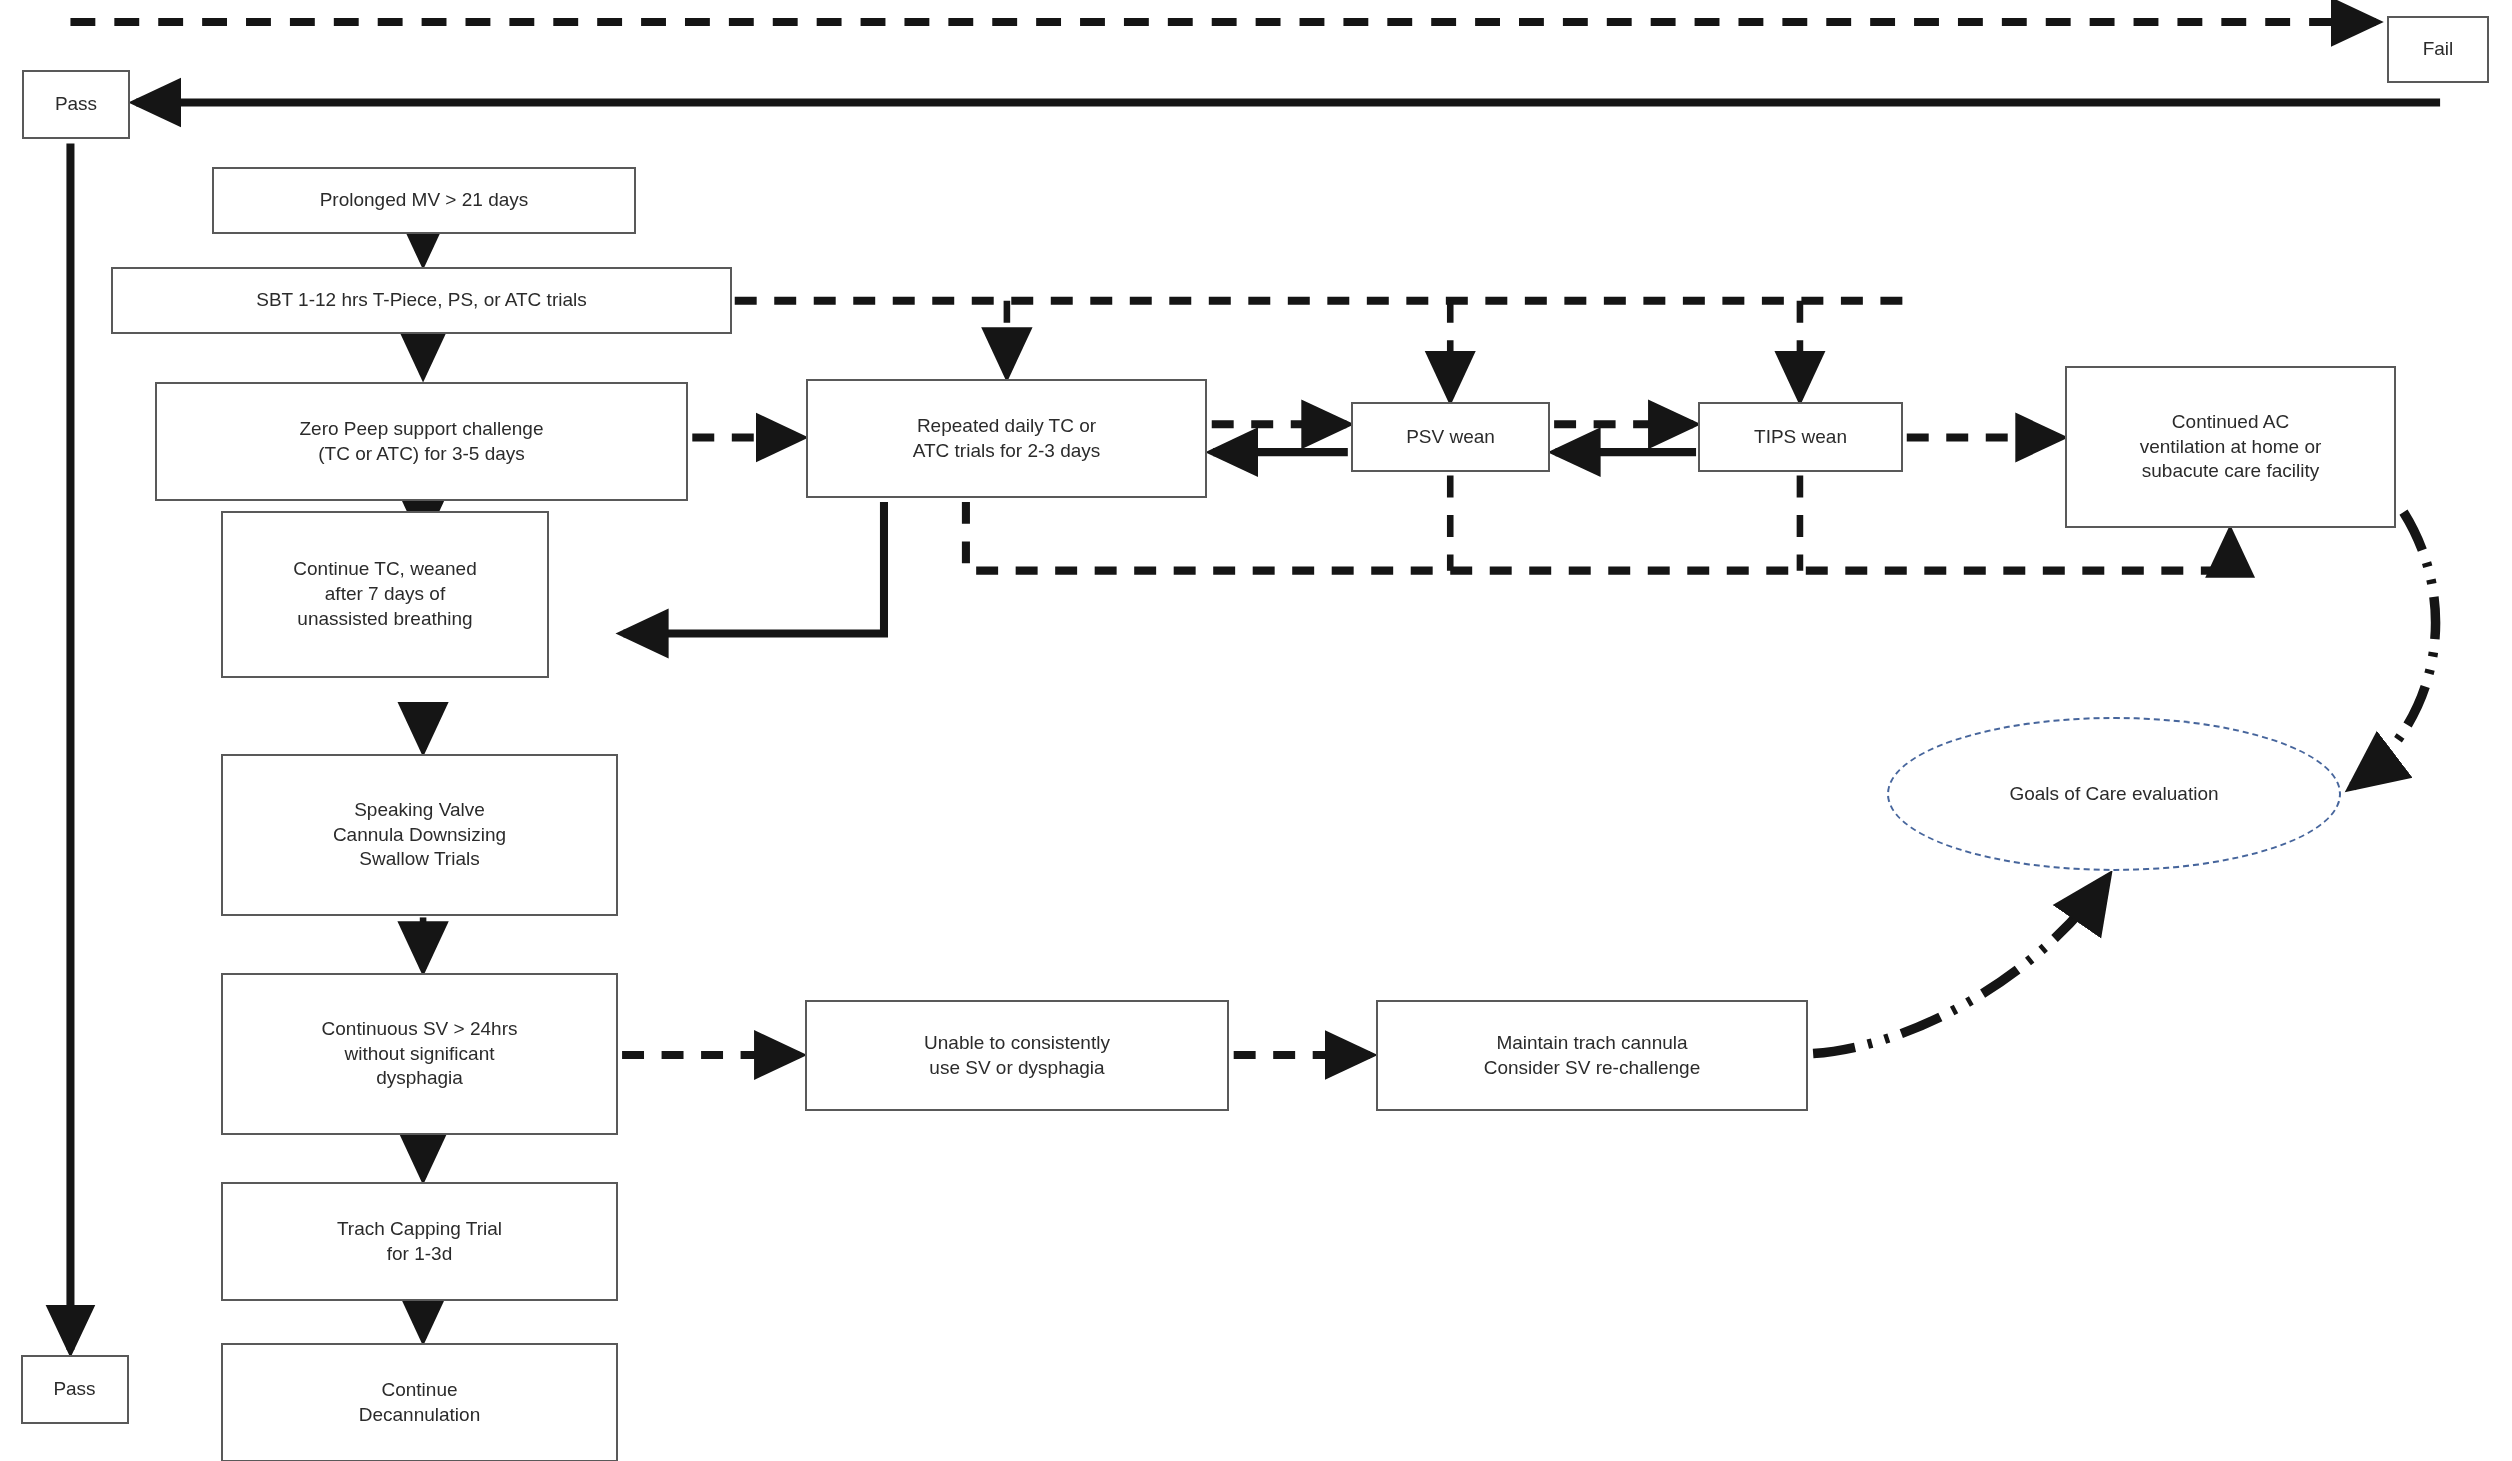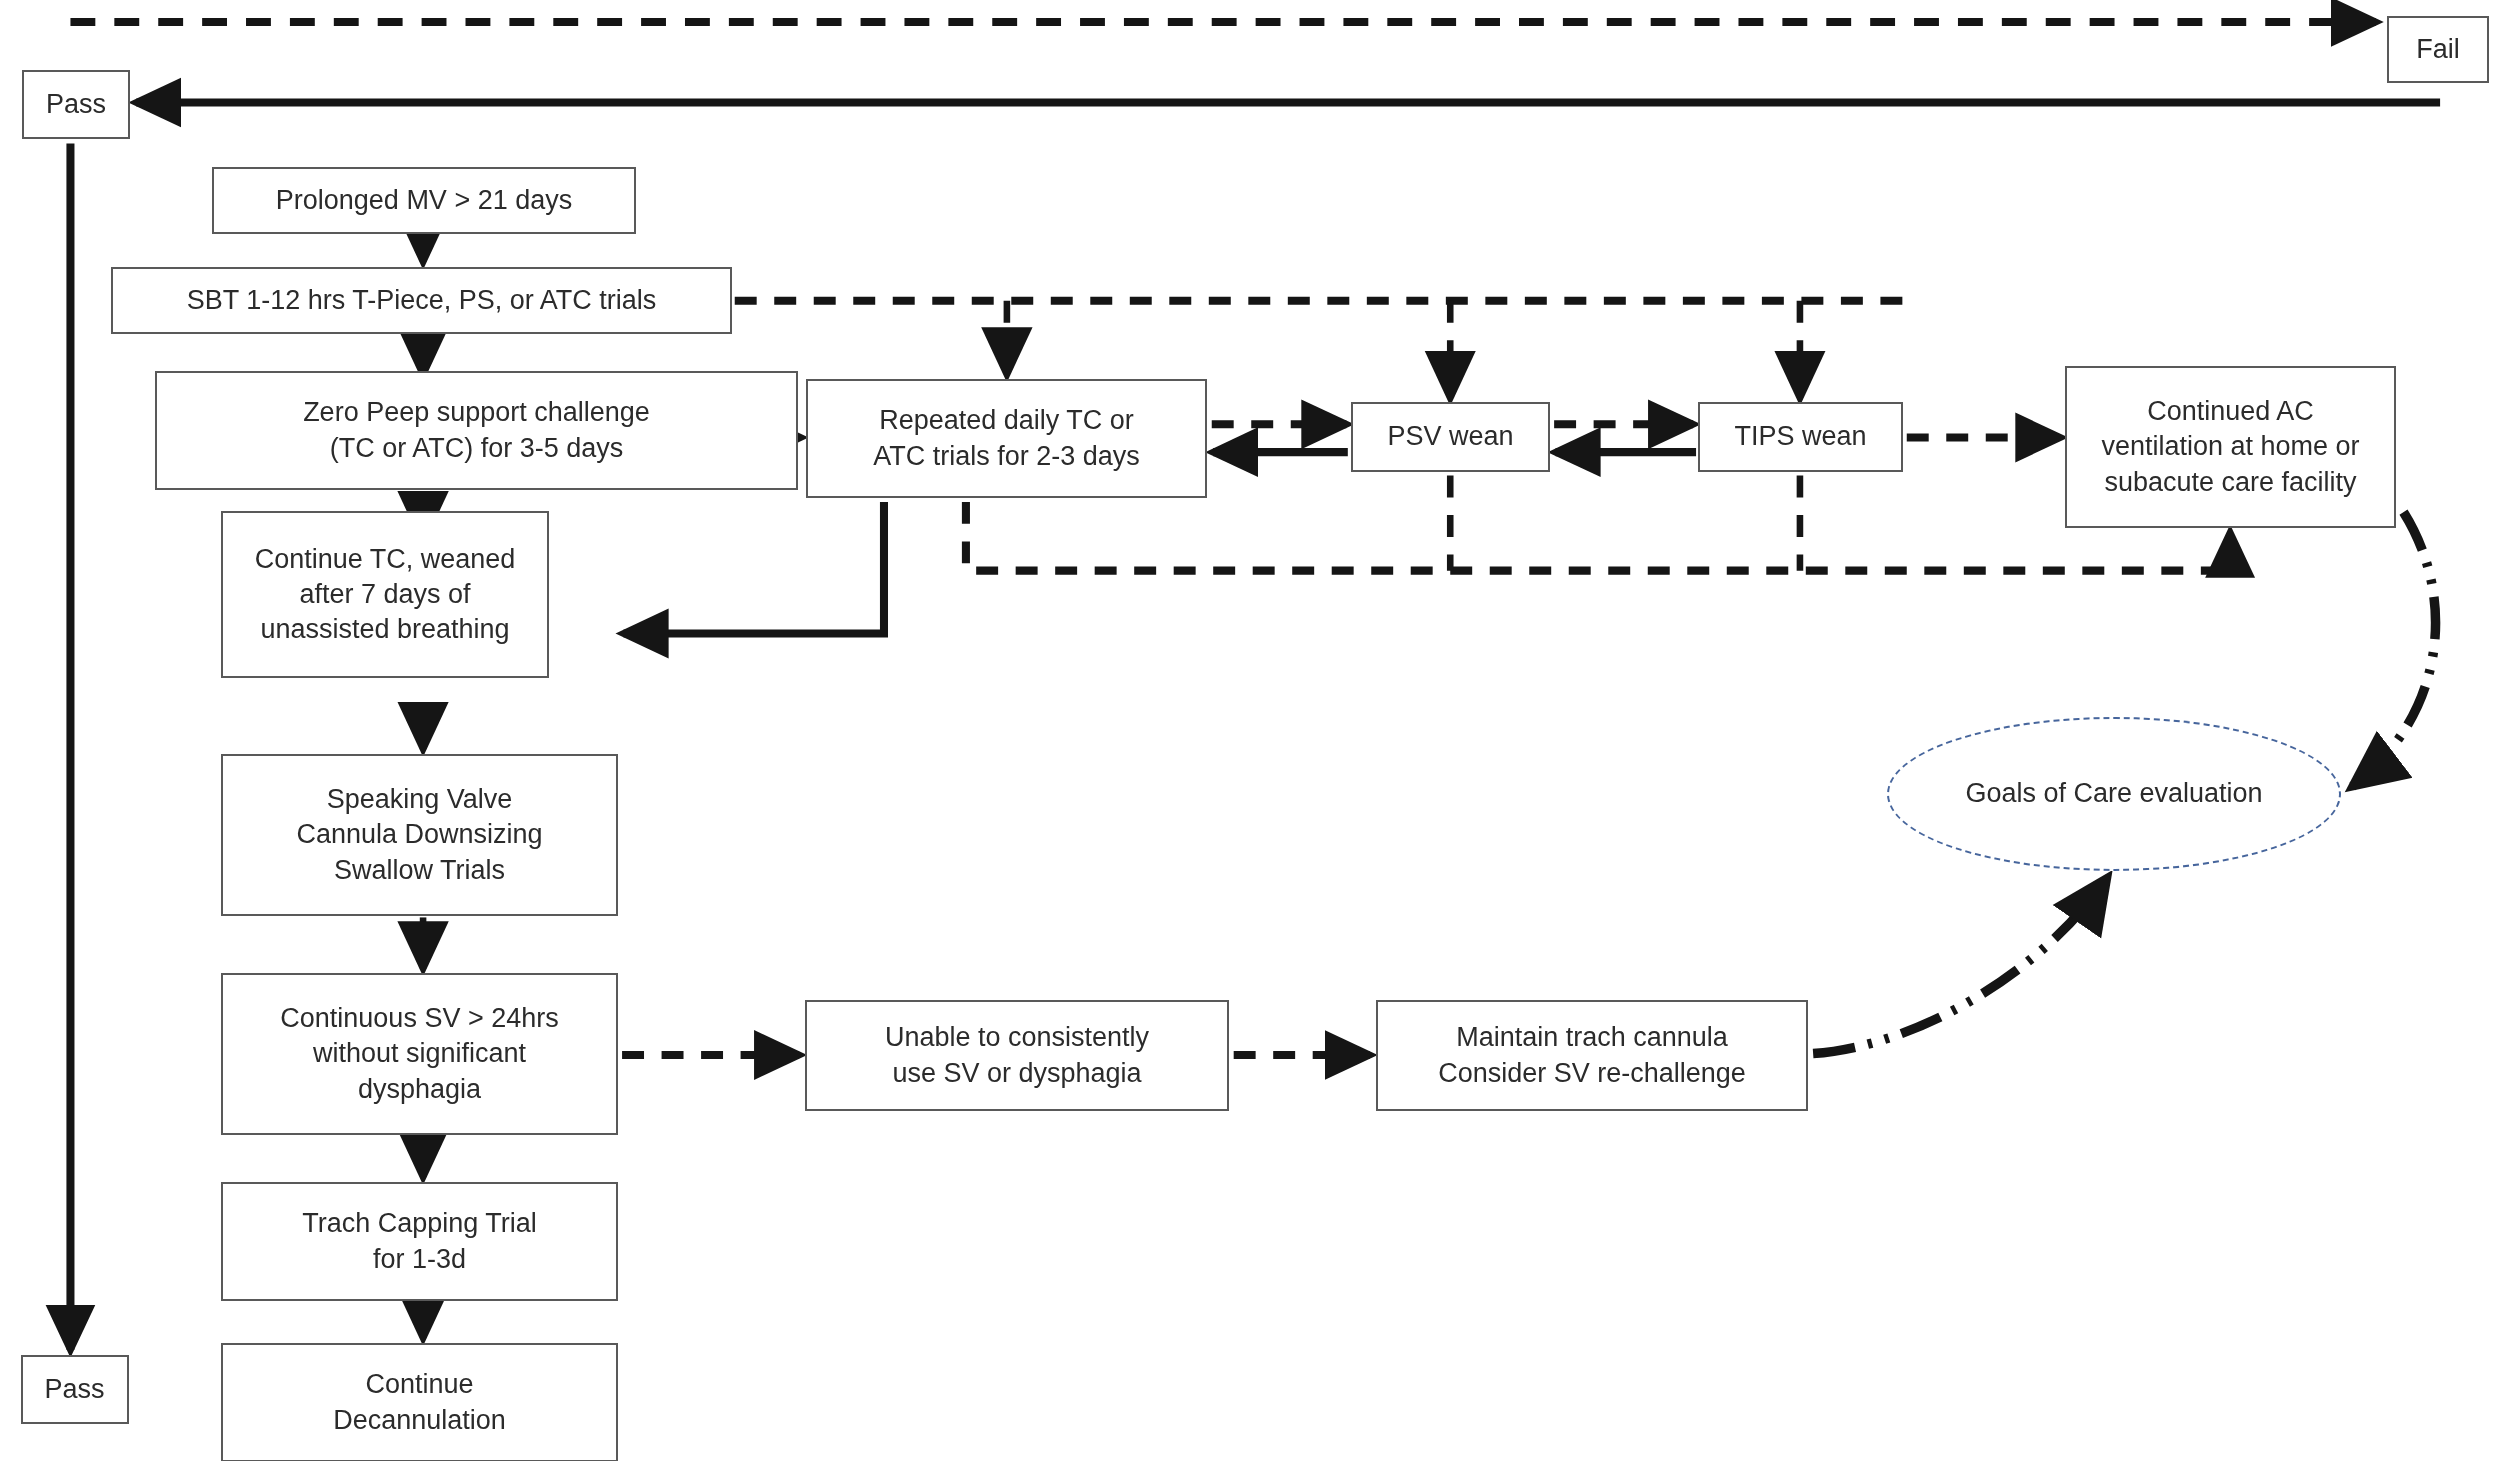--- a/index.html
+++ b/index.html
@@ -6,21 +6,21 @@
   body{font-family:"Liberation Sans", sans-serif;}
   #stage{position:relative;width:2512px;height:1461px;background:#fff;overflow:hidden;}
   svg#wires{position:absolute;left:0;top:0;width:2512px;height:1461px;}
   .node{position:absolute;box-sizing:border-box;background:#ffffff;
         border:2.2px solid #595959;display:flex;align-items:center;justify-content:center;
         text-align:center;color:#2b2b2b;line-height:1.30;padding:2.9px 7.3px;}
   .node .txt{white-space:pre-line;}
   .ellipse-node{position:absolute;box-sizing:border-box;background:#fff;
         border:2.9px dashed #46659c;border-radius:50%;display:flex;align-items:center;
         justify-content:center;text-align:right;color:#2b2b2b;line-height:1.32;}
-  .f40{font-size:27px;}
+  .f40{font-size:19px;}
 </style>
 </head>
 <body>
 
 <div id="stage">
 
   <svg id="wires" viewBox="0 0 3433 1997" xmlns="http://www.w3.org/2000/svg">
     <defs>
       <marker id="ah" markerWidth="9" markerHeight="9" refX="7.2" refY="4.5" orient="auto" markerUnits="strokeWidth">
         <path d="M0,0.6 L8.4,4.5 L0,8.4 z" fill="#151515"></path>
@@ -96,21 +96,21 @@
   </div>
 
   <div class="node f40" style="left:212px;top:167px;width:424px;height:67px;">
     <span class="txt">Prolonged MV &gt; 21 days</span>
   </div>
 
   <div class="node f40" style="left:111px;top:267px;width:621px;height:67px;">
     <span class="txt">SBT 1-12 hrs T-Piece, PS, or ATC trials</span>
   </div>
 
-  <div class="node f40" style="left:155px;top:371px;width:643px;height:119px;">
+  <div class="node f40" style="left:155px;top:382px;width:533px;height:119px;">
     <span class="txt">Zero Peep support challenge
 (TC or ATC) for 3-5 days</span>
   </div>
 
   <div class="node f40" style="left:806px;top:379px;width:401px;height:119px;">
     <span class="txt">Repeated daily TC or
 ATC trials for 2-3 days</span>
   </div>
 
   <div class="node f40" style="left:1351px;top:402px;width:199px;height:70px;">

